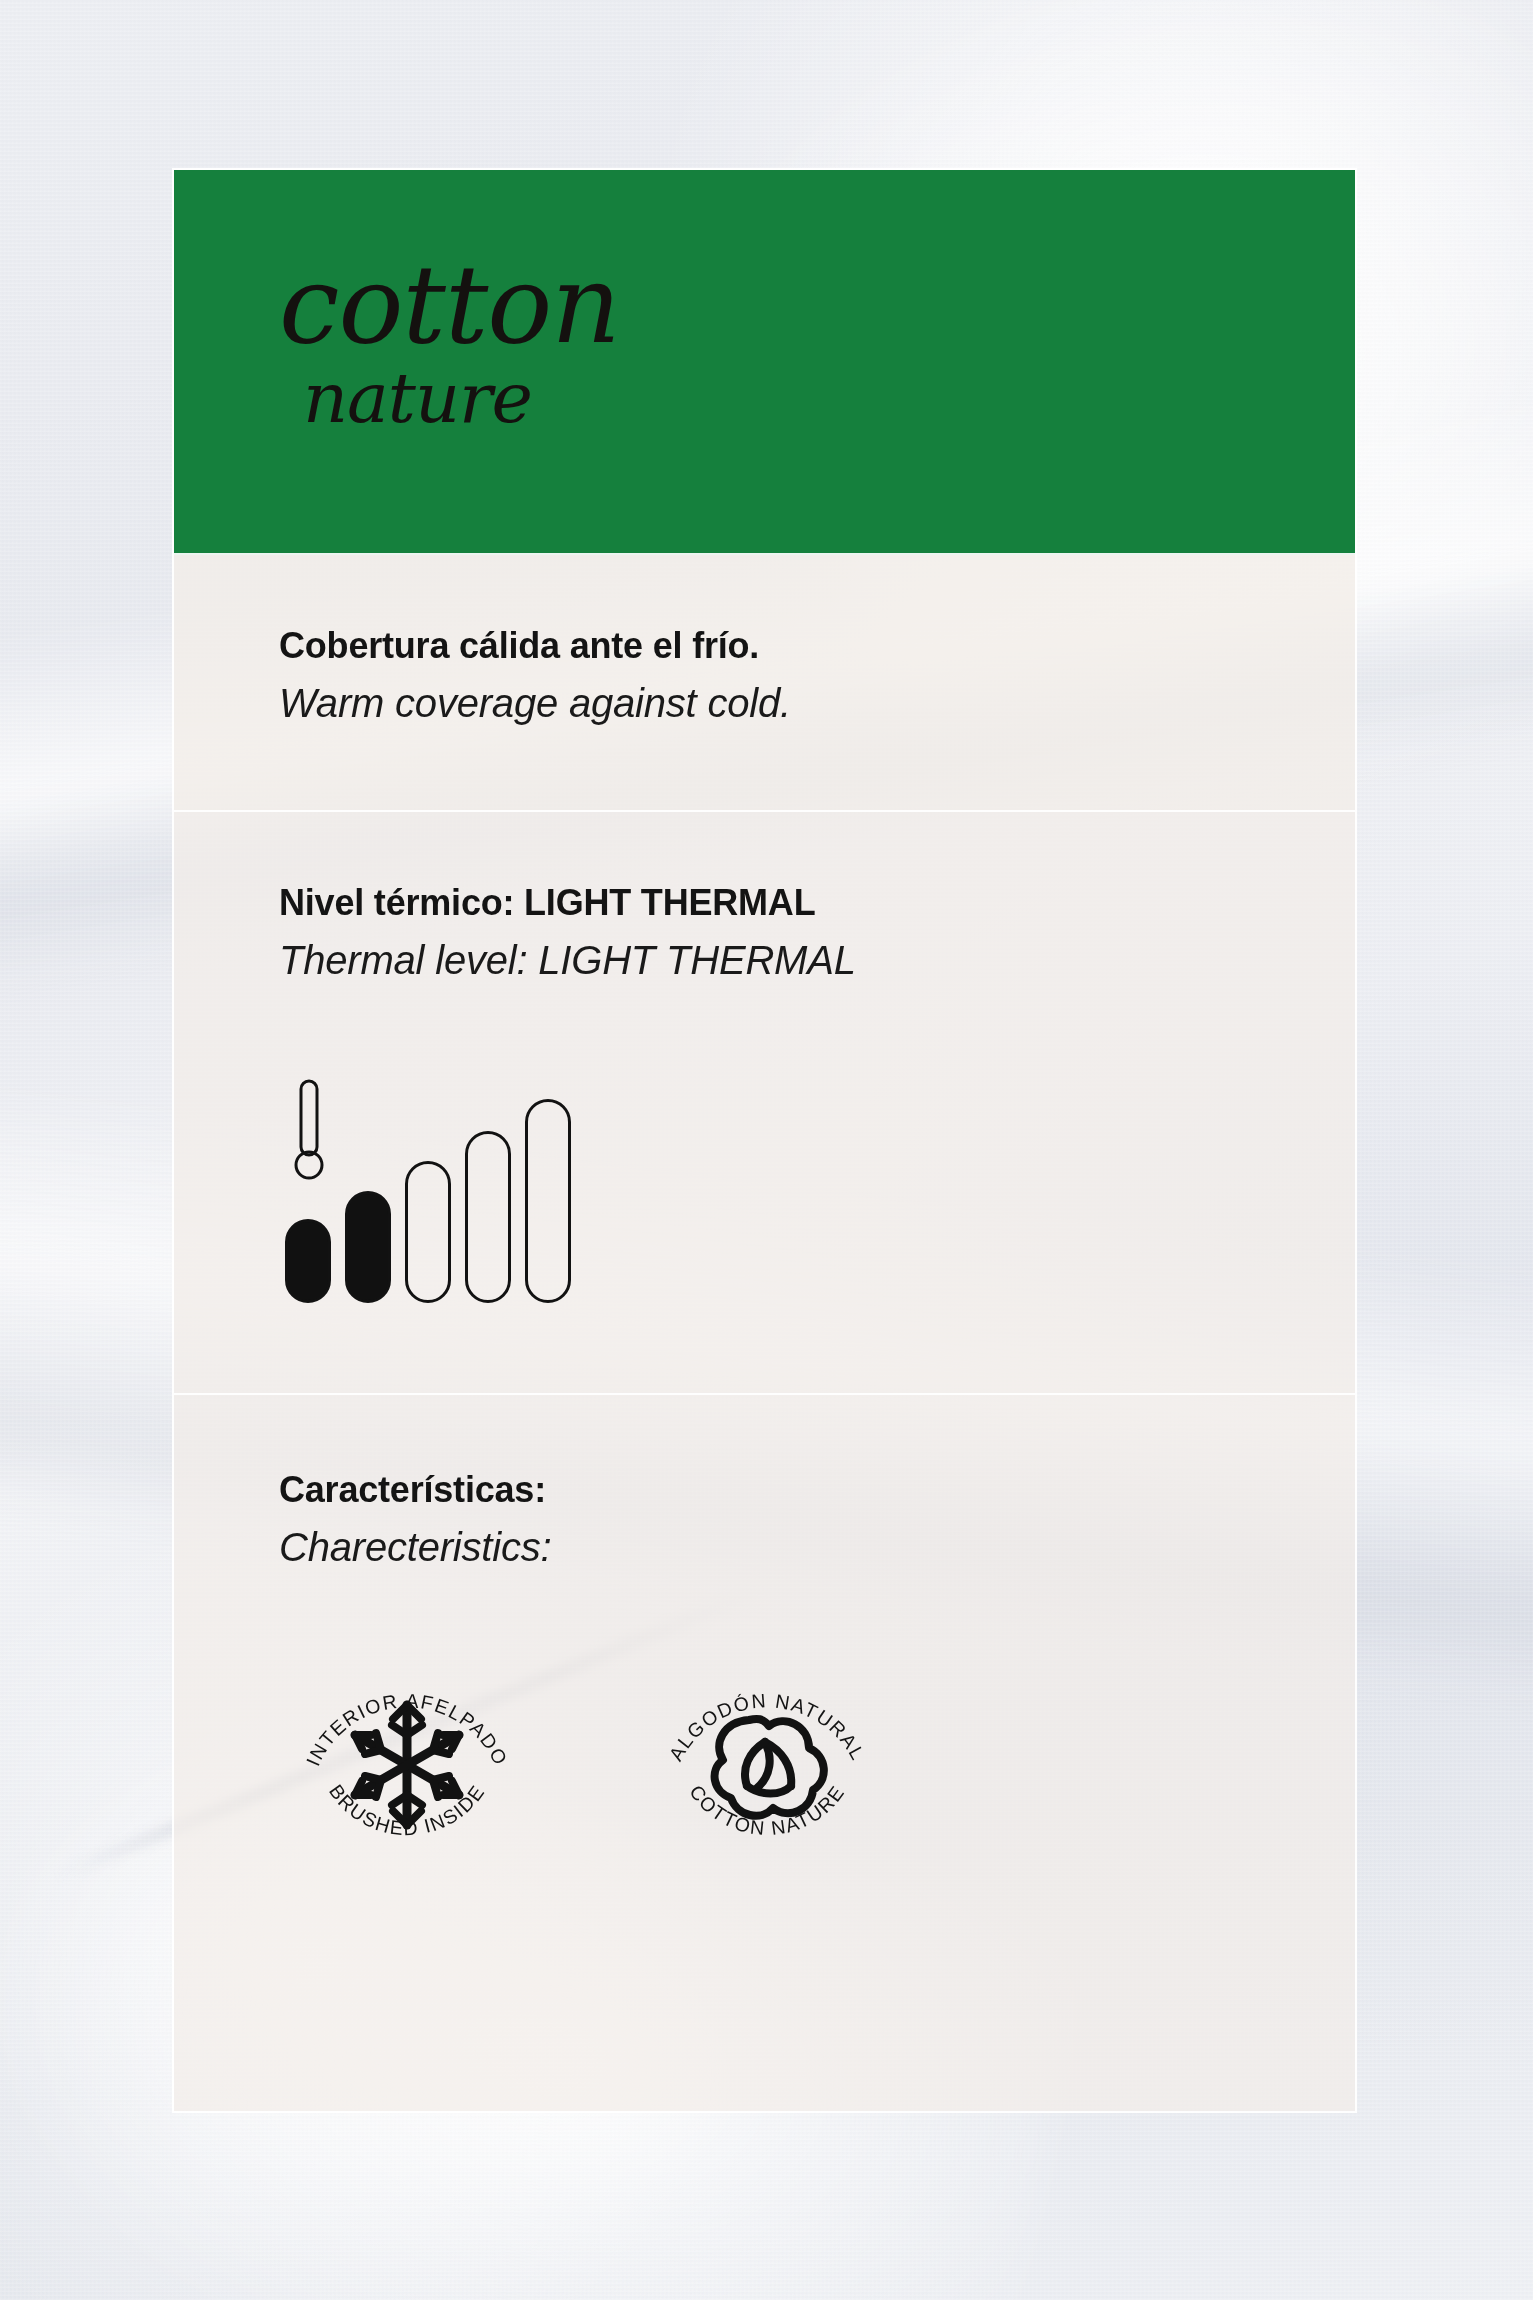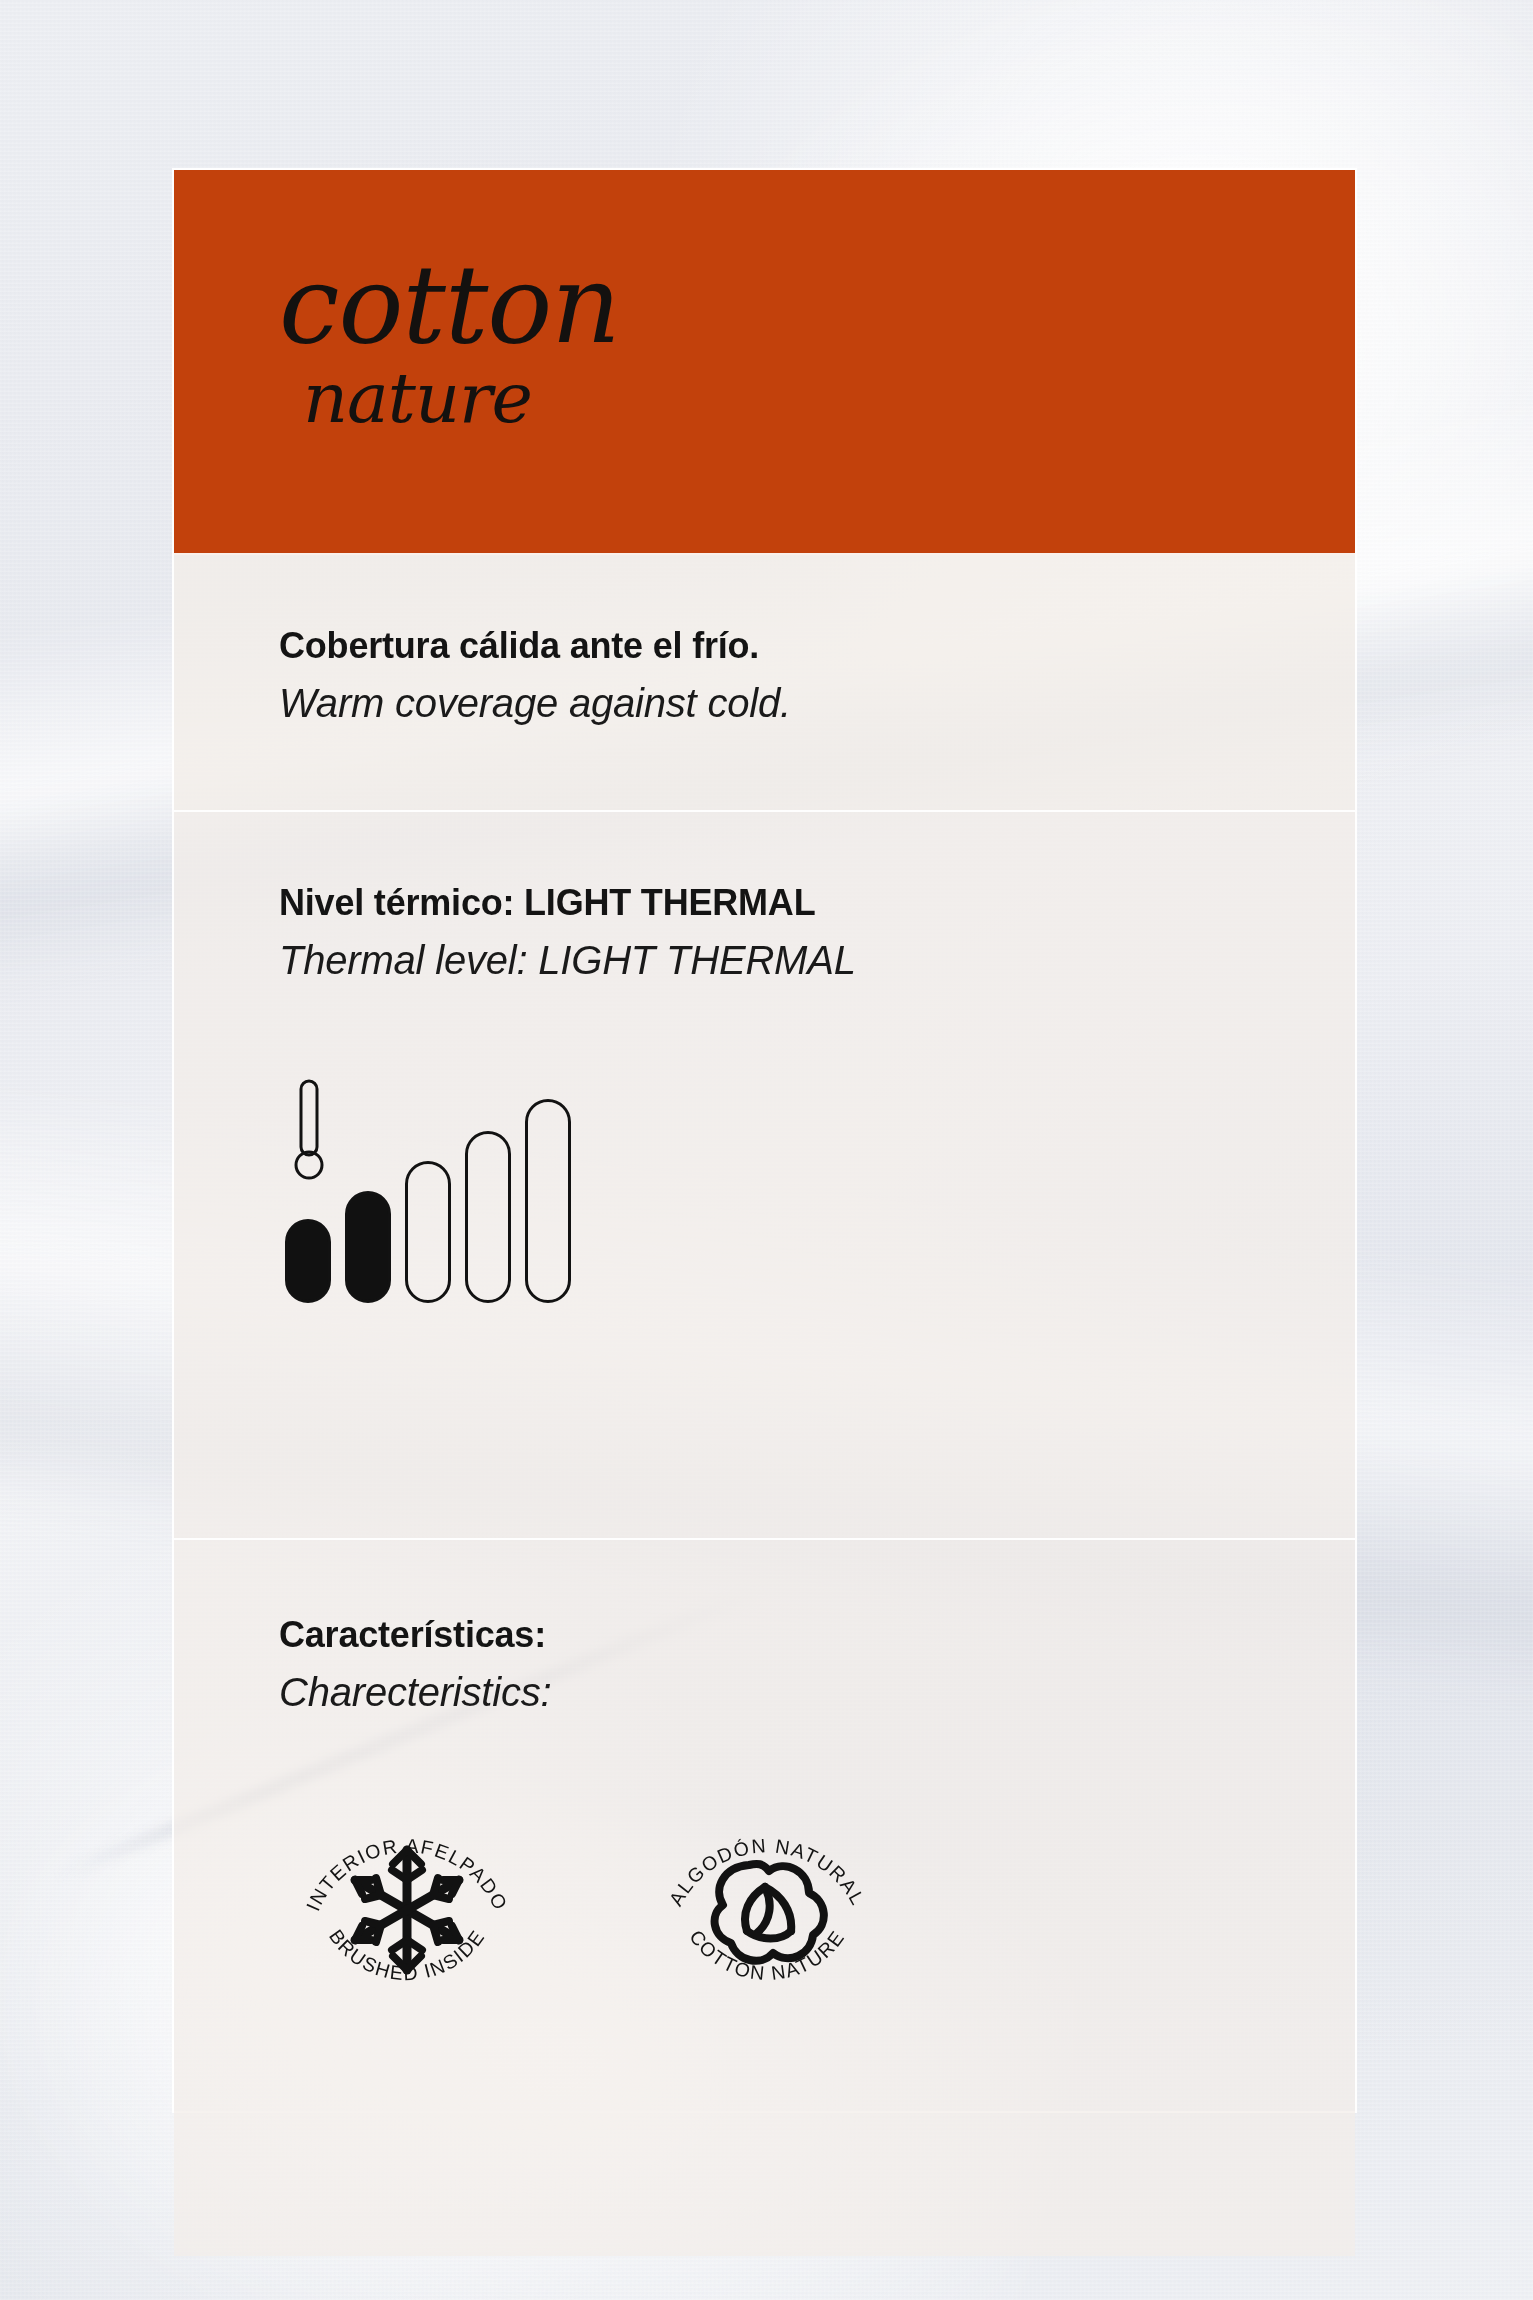--- a/index.html
+++ b/index.html
@@ -85,21 +85,21 @@
     box-sizing: border-box;
   }
 
   .panel {
     box-sizing: border-box;
     position: relative;
   }
 
   .panel-brand {
     height: 385px;
-    background: #c2410c;
+    background: #15803d;
     border-bottom: 2px solid rgba(255,255,255,0.92);
     padding: 0;
   }
   .brand-wrap {
     position: absolute;
     left: 105px;
     top: 84px;
     color: #14110f;
   }
   .brand-top {
@@ -141,21 +141,21 @@
     font-style: italic;
     color: #1a1a1a;
     letter-spacing: -0.2px;
     margin: 0;
   }
 
   .panel-thermal {
     background: rgba(242,237,233,0.78);
     border-bottom: 2px solid rgba(255,255,255,0.92);
     padding: 70px 105px 0 105px;
-    height: 728px;
+    height: 583px;
   }
 
   .bars-wrap {
     margin-top: 90px;
     margin-left: 6px;
     display: flex;
     align-items: flex-end;
     gap: 0;
     position: relative;
     height: 230px;

